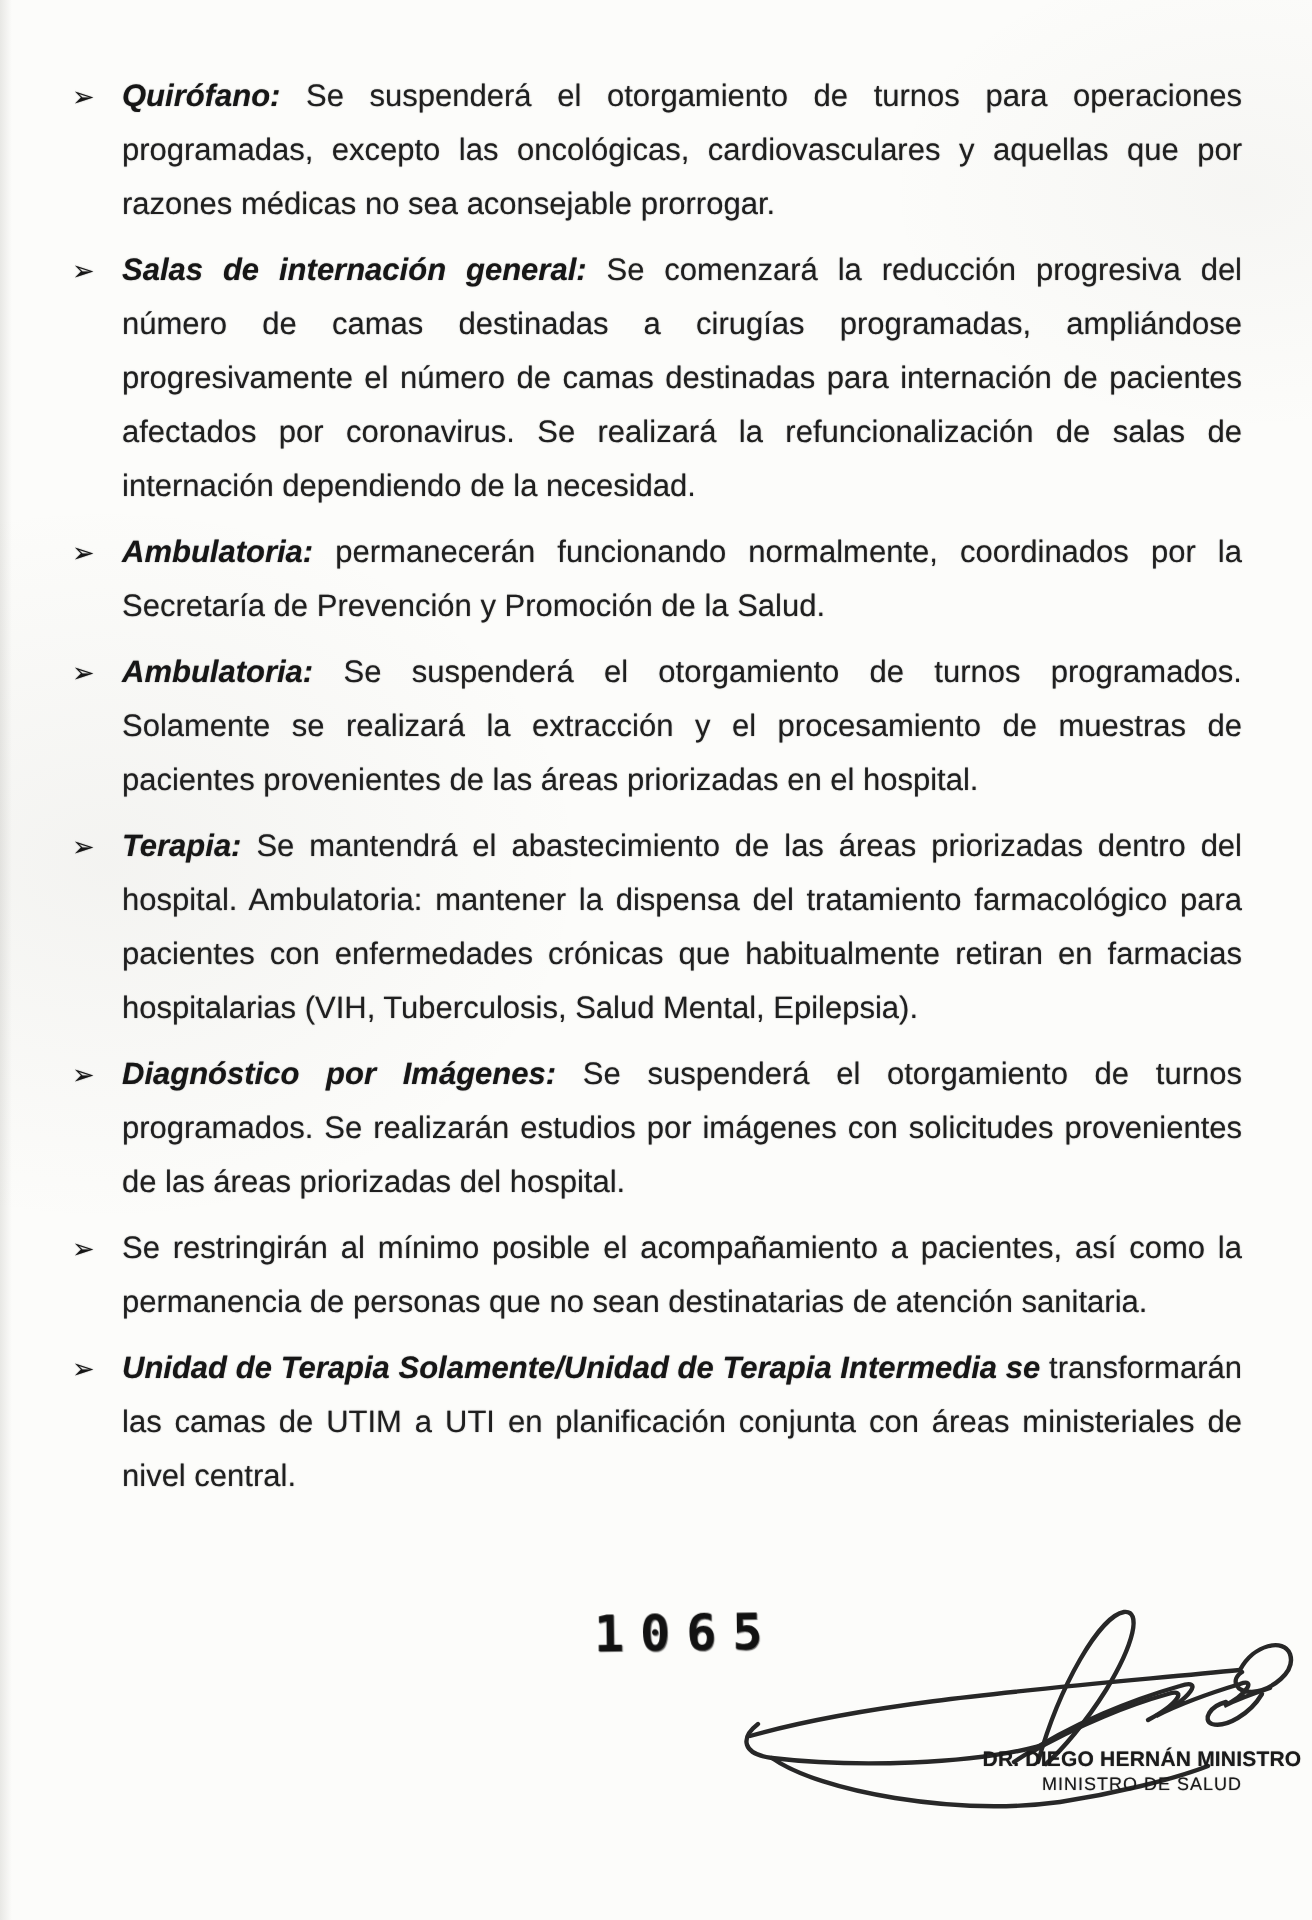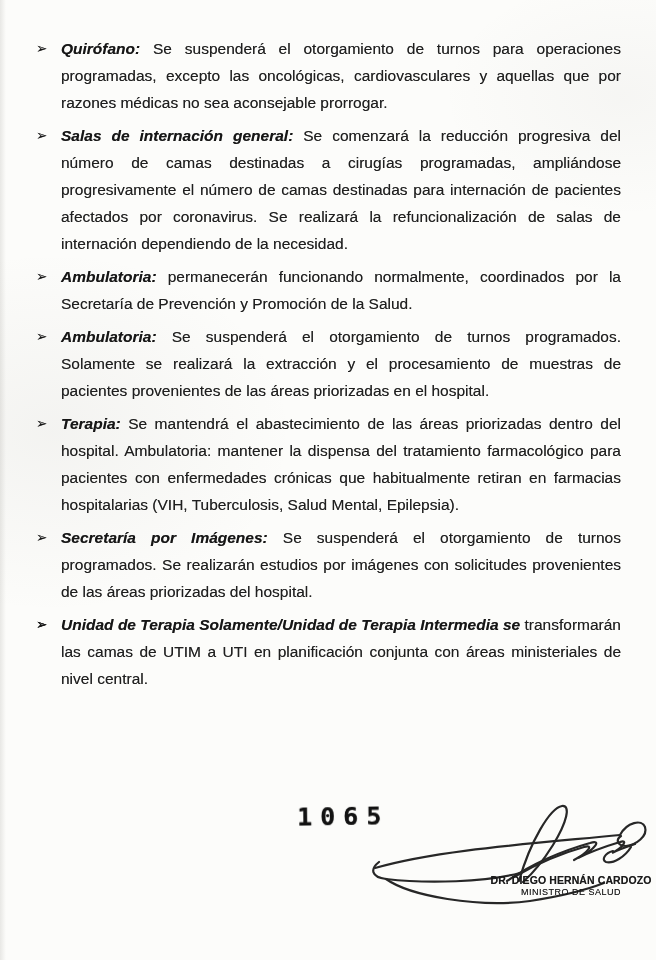--- a/index.html
+++ b/index.html
@@ -102,24 +102,24 @@
       <li>
         <span class="marker">➢</span><span class="term">Ambulatoria:</span><span class="body-text"> permanecerán funcionando normalmente, coordinados por la Secretaría de Prevención y Promoción de la Salud.</span>
       </li>
       <li>
         <span class="marker">➢</span><span class="term">Ambulatoria:</span><span class="body-text"> Se suspenderá el otorgamiento de turnos programados. Solamente se realizará la extracción y el procesamiento de muestras de pacientes provenientes de las áreas priorizadas en el hospital.</span>
       </li>
       <li>
         <span class="marker">➢</span><span class="term">Terapia:</span><span class="body-text"> Se mantendrá el abastecimiento de las áreas priorizadas dentro del hospital. Ambulatoria: mantener la dispensa del tratamiento farmacológico para pacientes con enfermedades crónicas que habitualmente retiran en farmacias hospitalarias (VIH, Tuberculosis, Salud Mental, Epilepsia).</span>
       </li>
       <li>
-        <span class="marker">➢</span><span class="term">Secretaría por Imágenes:</span><span class="body-text"> Se suspenderá el otorgamiento de turnos programados. Se realizarán estudios por imágenes con solicitudes provenientes de las áreas priorizadas del hospital.</span>
+        <span class="marker">➢</span><span class="term">Diagnóstico por Imágenes:</span><span class="body-text"> Se suspenderá el otorgamiento de turnos programados. Se realizarán estudios por imágenes con solicitudes provenientes de las áreas priorizadas del hospital.</span>
       </li>
       <li>
-        <span class="marker">➢</span><span class="term"></span>
+        <span class="marker">➢</span><span class="term"></span><span class="body-text">Se restringirán al mínimo posible el acompañamiento a pacientes, así como la permanencia de personas que no sean destinatarias de atención sanitaria.</span>
       </li>
       <li>
         <span class="marker">➢</span><span class="term">Unidad de Terapia Solamente/Unidad de Terapia Intermedia se</span><span class="body-text"> transformarán las camas de UTIM a UTI en planificación conjunta con áreas ministeriales de nivel central.</span>
       </li>
     </ol>
   </div>
 
   <div class="stamp">1065</div>
 
   <div class="signature-wrap">
@@ -136,16 +136,16 @@
         <path d="M252,35 C259,22 274,19 277,27 C280,36 268,45 258,46 C250,46 247,40 253,36"></path>
         <path d="M263,47 C257,57 245,64 238,62 C233,60 237,53 245,51"></path>
 
         <path d="M11,62 C2,69 3,77 18,79 C60,84 118,82 152,73"></path>
         <path d="M18,79 C42,96 110,108 162,101 C188,97 218,90 236,83"></path>
       </g>
     </svg>
   </div>
 
   <div class="signatory">
-    <div class="sig-name">DR. DIEGO HERNÁN CARDOZO</div>
+    <div class="sig-name">DR. DIEGO HERNÁN MINISTRO</div>
     <div class="sig-title">MINISTRO DE SALUD</div>
   </div>
 </div>
 
 </body></html>

